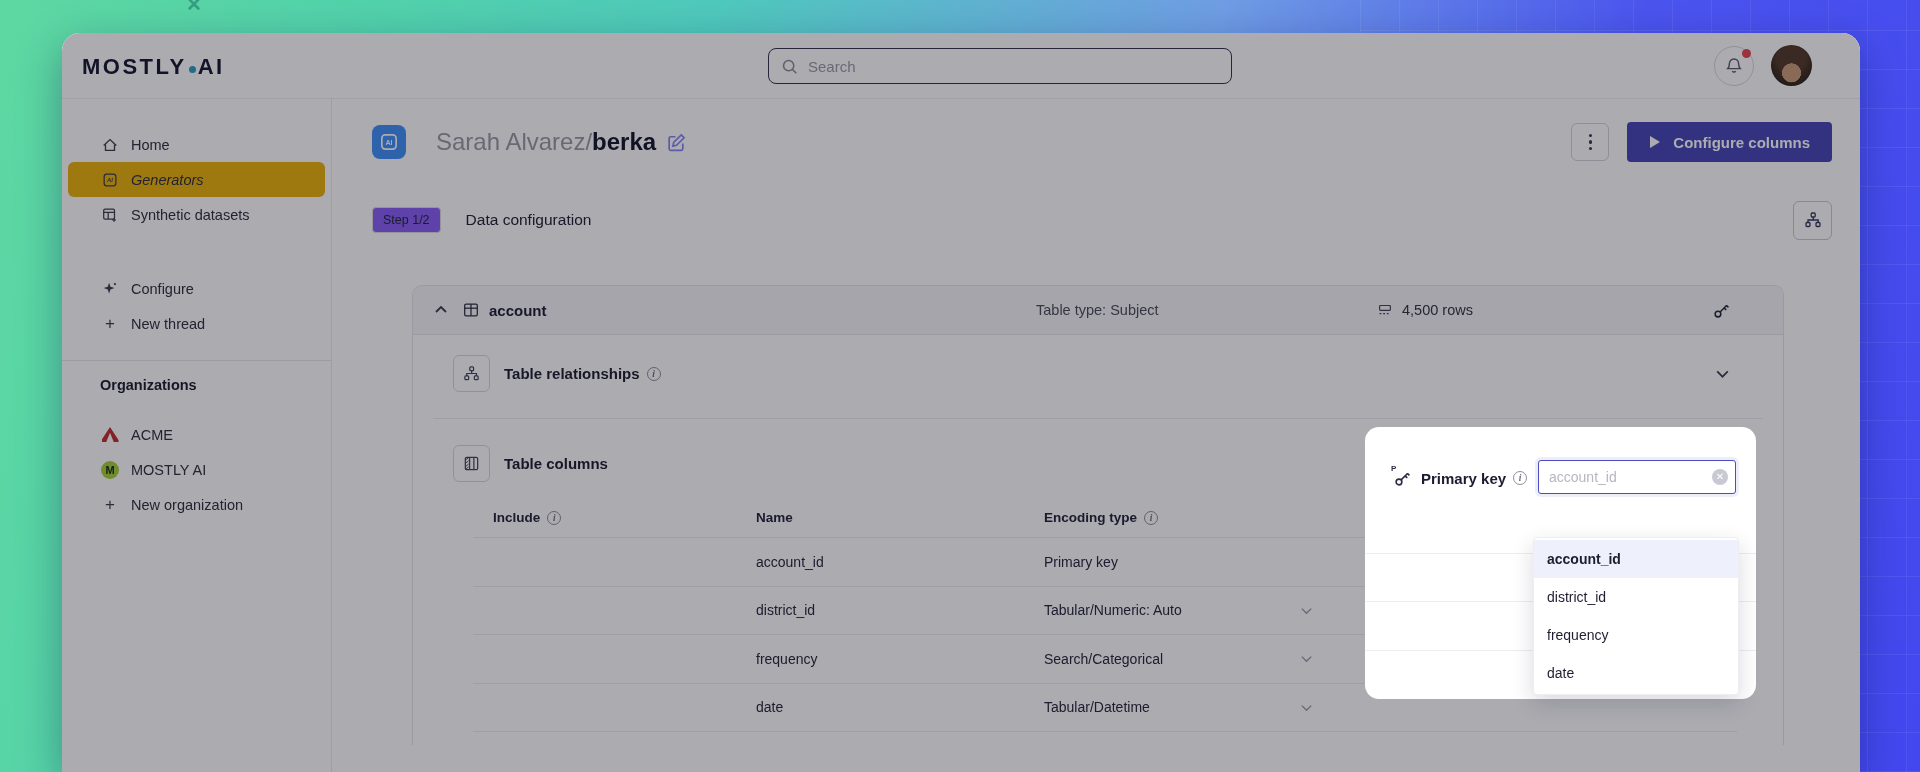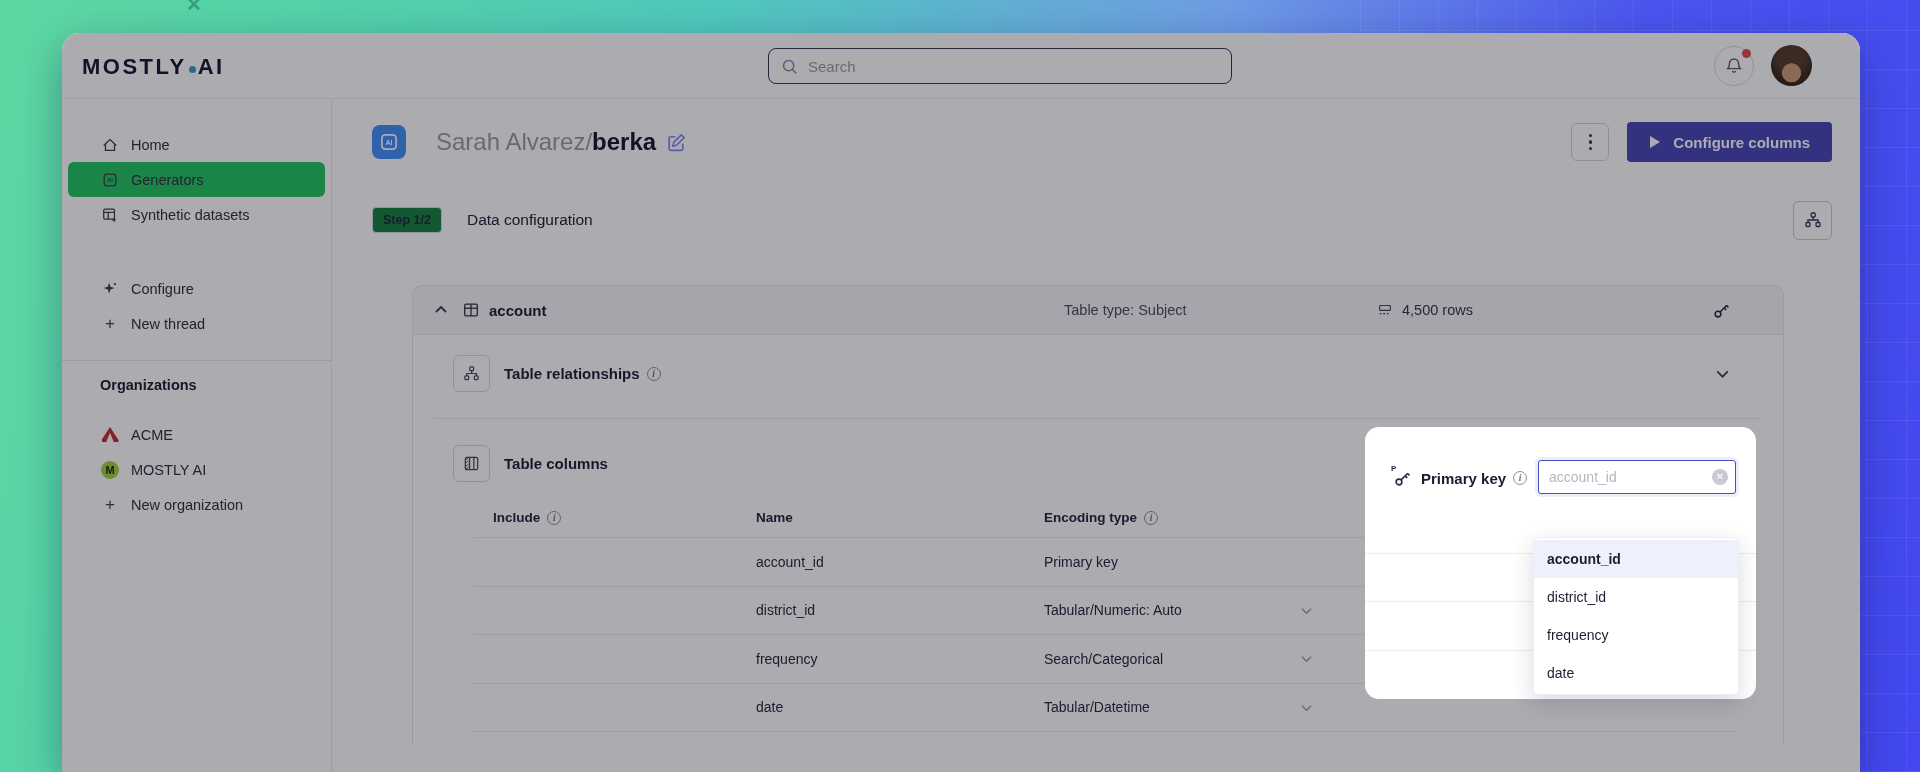--- a/index.html
+++ b/index.html
@@ -38,21 +38,21 @@
       radial-gradient(circle at 50% 68%, #c99b77 0 27%, transparent 28%),
       radial-gradient(circle at 50% 30%, #533a28 0 40%, #3a2a1e 62%, #2c2017 100%);
     box-shadow:inset 0 0 0 1px rgba(0,0,0,.12); }
 
   
   .sidebar { position:absolute; left:0; top:66px; bottom:0; width:270px; background:#fff;
     border-right:1px solid #ececf1; padding-top:28px; z-index:2; }
   .side-item { display:flex; align-items:center; height:35px; padding-left:38px; font-size:14.5px;
     color:#2e2e3c; cursor:pointer; }
   .side-item .ic { width:20px; display:flex; justify-content:center; margin-right:11px; color:#3c3c4c; }
-  .side-item.active { background:#22c55e; border-radius:6px; margin:0 6px; padding-left:32px; }
+  .side-item.active { background:#eab308; border-radius:6px; margin:0 6px; padding-left:32px;font-style:italic; }
   .side-gap { height:39px; }
   .side-divider { height:1px; background:#e7e7ec; margin:19px 0 16px 0; }
   .side-label { padding-left:38px; font-size:14.5px; font-weight:700; color:#1b1b2b; margin-bottom:24px; }
   .badge-acme { width:17px; height:15px; background:#c22f2a;
     clip-path:polygon(50% 0,100% 86%,100% 100%,72% 100%,50% 38%,28% 100%,0 100%,0 86%); }
   .badge-m { width:18px; height:18px; border-radius:50%; background:#a5cf36; color:#14281a;
     font-size:11px; font-weight:800; display:flex; align-items:center; justify-content:center; }
   .plus-ic { font-size:17px; color:#4a4a58; line-height:1; }
 
   
@@ -67,35 +67,35 @@
   .edit-ic { margin-left:10px; color:#8585f5; display:flex; }
   .proj-actions { margin-left:auto; display:flex; align-items:center; gap:18px; }
   .kebab-btn { width:38px; height:38px; border:1px solid #d4d4dc; border-radius:6px; background:#fff;
     display:flex; align-items:center; justify-content:center; flex-direction:column; gap:3px; cursor:pointer; }
   .kebab-btn i { width:3.5px; height:3.5px; border-radius:50%; background:#3a3a50; }
   .config-btn { height:40px; padding:0 22px; background:#4646b5; color:#fff; border:none; border-radius:4px;
     font-size:15px; font-weight:700; display:flex; align-items:center; gap:12px; cursor:pointer;
     font-family:"Liberation Sans", sans-serif; }
 
   .step-row { display:flex; align-items:center; margin:36px 28px 0 40px; height:40px; }
-  .step-badge { background:#15803d; border:1px solid #dcdce2; border-radius:4px; padding:5px 10px;
-    font-size:12.5px; font-weight:700; color:#23233a; }
+  .step-badge { background:#8b5cf6; border:1px solid #dcdce2; border-radius:4px; padding:5px 10px;
+    font-size:12.5px; font-weight:400; color:#23233a; }
   .page-title { font-size:15.5px; color:#202033; margin-left:25px; }
   .panel-btn { margin-left:auto; width:39px; height:39px; border:1px solid #c9c9d4; border-radius:6px;
     background:#fff; display:flex; align-items:center; justify-content:center; color:#34345c; cursor:pointer; }
 
   
   .card { margin:45px 76px 0 80px; border:1px solid #e5e5ea; border-bottom:none; border-radius:10px 10px 0 0;
     background:#fff; height:460px; }
   .card-head { position:relative; height:49px; background:#f6f6f8; border-bottom:1px solid #e7e7ec;
     border-radius:10px 10px 0 0; display:flex; align-items:center; padding:0 20px; }
   .card-head .collapse { color:#3a3a4a; display:flex; margin-right:13px; cursor:pointer; }
   .card-head .tbl-ic { color:#2c2c3e; display:flex; margin-right:9px; }
   .card-title { font-size:15px; font-weight:700; color:#1d1d30; }
-  .tbl-type { position:absolute; left:623px; font-size:14.5px; color:#4c4c58;margin-left:28px; }
+  .tbl-type { position:absolute; left:623px; font-size:14.5px; color:#4c4c58; }
   .rowcount { position:absolute; left:963px; display:flex; align-items:center; gap:8px; font-size:14.5px; color:#33333f; }
   .key-ic-head { position:absolute; right:52px; color:#26263c; display:flex; }
 
   .section-row { display:flex; align-items:center; padding:20px 20px 20px 40px; }
   .icon-box { width:37px; height:37px; border:1px solid #d8d8e0; border-radius:6px; display:flex;
     align-items:center; justify-content:center; color:#45455c; margin-right:14px; background:#fff; }
   .section-label { font-size:15px; font-weight:700; color:#1d1d30; }
   .chev-right { margin-left:auto; margin-right:32px; color:#3c3c4e; display:flex; cursor:pointer; }
   .divider { height:1px; background:#ececf1; margin:6px 20px 0 20px; }
 

